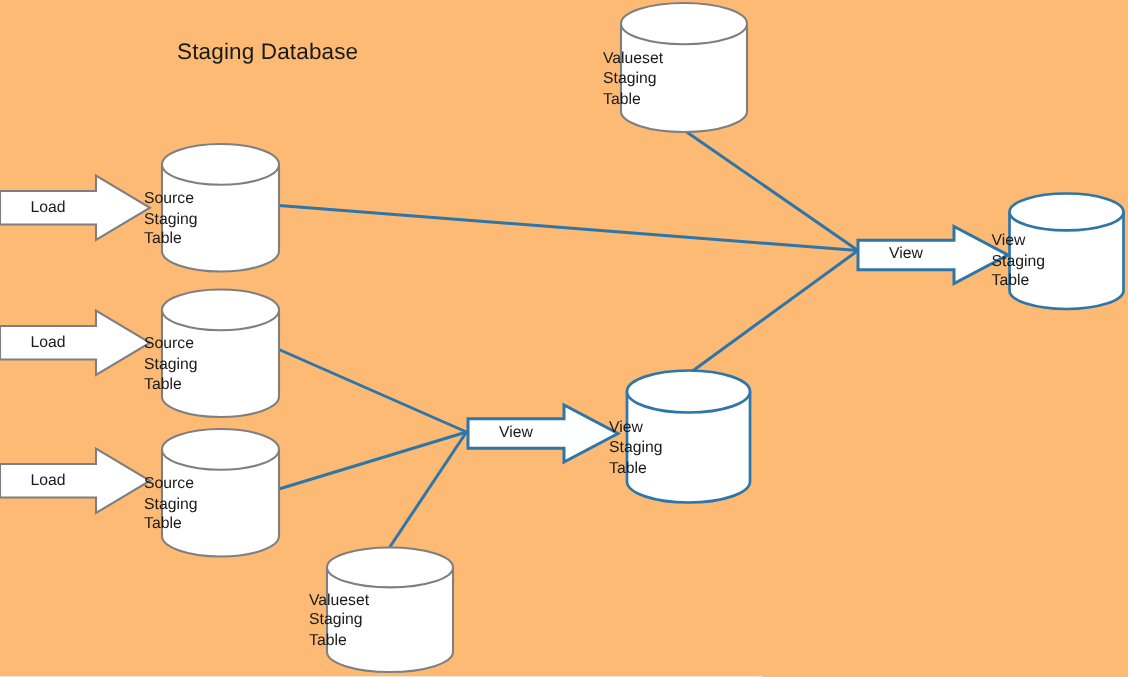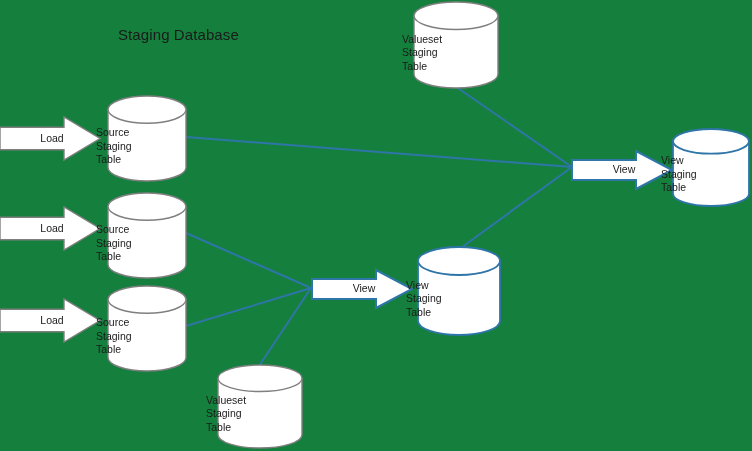--- a/index.html
+++ b/index.html
@@ -7,21 +7,21 @@
     padding: 0;
     background: #ffffff;
   }
   body {
     font-family: "Liberation Sans", sans-serif;
   }
   #canvas {
     position: relative;
     width: 752px;
     height: 451px;
-    background: #15803d;
+    background: #fdba74;
     overflow: hidden;
   }
   #diagram-svg {
     position: absolute;
     left: 0;
     top: 0;
     width: 752px;
     height: 451px;
   }
   .node-label {
@@ -33,21 +33,20 @@
     white-space: nowrap;
   }
   .arrow-label {
     position: absolute;
     text-align: center;
     color: #1a1a1a;
     font-size: 10.5px;
     line-height: 13px;
     pointer-events: none;
     white-space: nowrap;
-    margin-left: 20px;
   }
   #page-title {
     position: absolute;
     left: 118px;
     top: 26px;
     font-size: 15px;
     color: #1a1a1a;
     letter-spacing: 0.1px;
   }
 </style>

